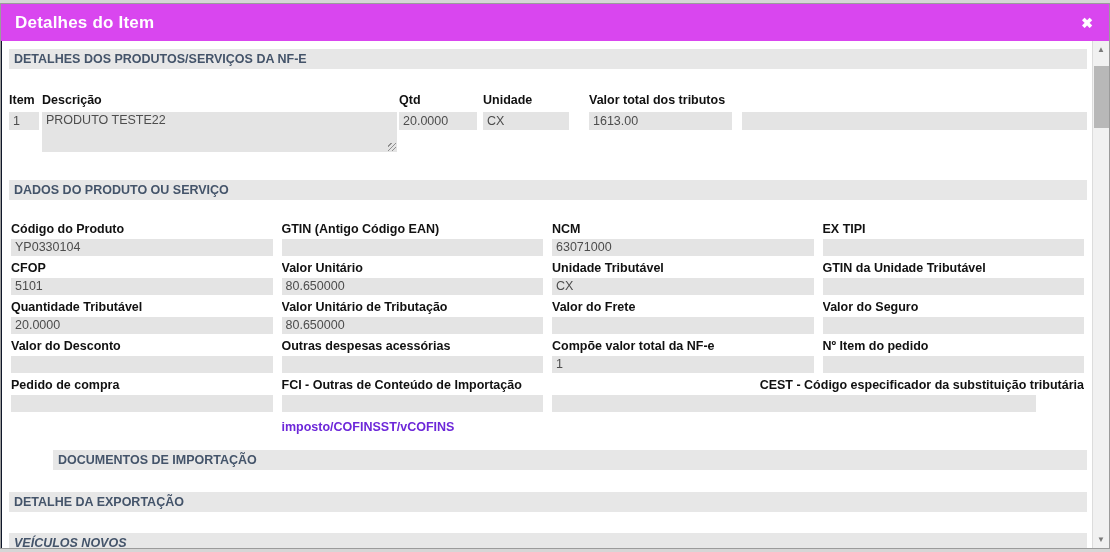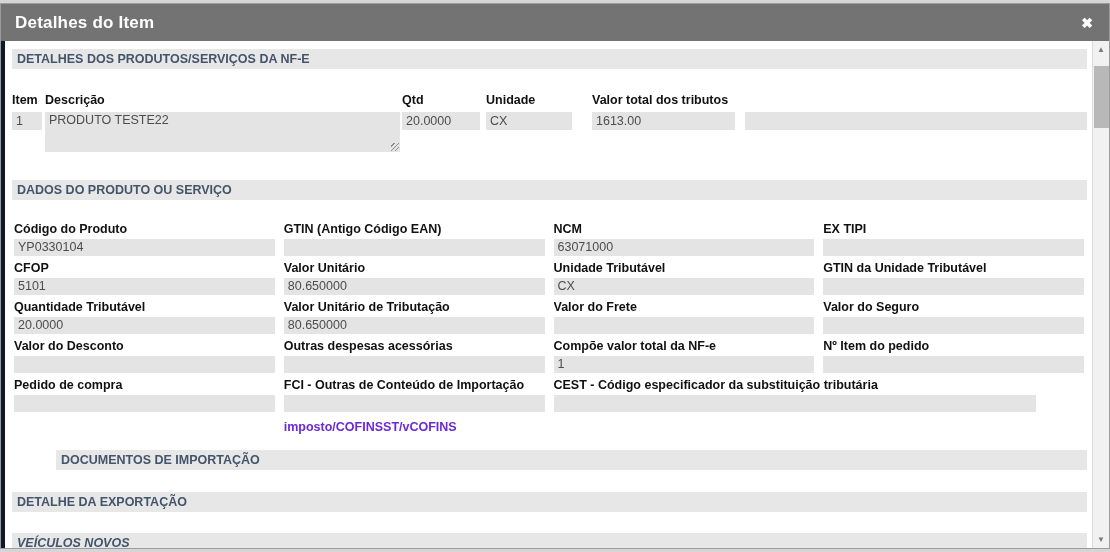--- a/index.html
+++ b/index.html
@@ -13,21 +13,21 @@
   .modal {
     position: absolute;
     top: 3px; left: 0; right: 0; bottom: 3px;
     background: #ffffff;
     border: 1px solid #9b9b9b;
     display: flex;
     flex-direction: column;
   }
   .titlebar {
     height: 37px;
-    background: #737373;
+    background: #d946ef;
     display: flex;
     align-items: center;
     padding: 0 14px;
     flex: 0 0 auto;
   }
   .titlebar .title {
     color: #ffffff;
     font-weight: bold;
     font-size: 17px;
     letter-spacing: 0.2px;
@@ -39,21 +39,21 @@
     font-weight: bold;
     cursor: pointer;
     line-height: 1;
     padding: 2px;
   }
   .content-wrap { position: relative; flex: 1; }
   .content {
     position: absolute;
     top: 0; left: 0; bottom: 0; right: 17px;
     background: #ffffff;
-    border-left: 4px solid #0f172a;
+    border-left: 1px solid #0f172a;
     overflow: hidden;
     padding: 8px 3px 0 7px;
   }
   .section-bar {
     background: #e7e7e7;
     color: #44546a;
     font-weight: bold;
     font-size: 12.5px;
     height: 20px;
     line-height: 20px;
@@ -100,21 +100,21 @@
   }
   
   .dados-grid {
     display: grid;
     grid-template-columns: repeat(4, 1fr);
     column-gap: 9px;
     row-gap: 5px;
     margin: 22px 5px 0 2px;
   }
   .cell { min-height: 33px; }
-  .cell.span2 { grid-column: span 2; }
+  .cell.span2 { grid-column: span 2; text-align: right; }
   .cell.col2 { grid-column: 2; min-height: 16px; }
   .flabel {
     font-weight: bold;
     font-size: 12.5px;
     color: #111111;
     height: 15px;
     white-space: nowrap;
     overflow: hidden;
   }
   .finput {

